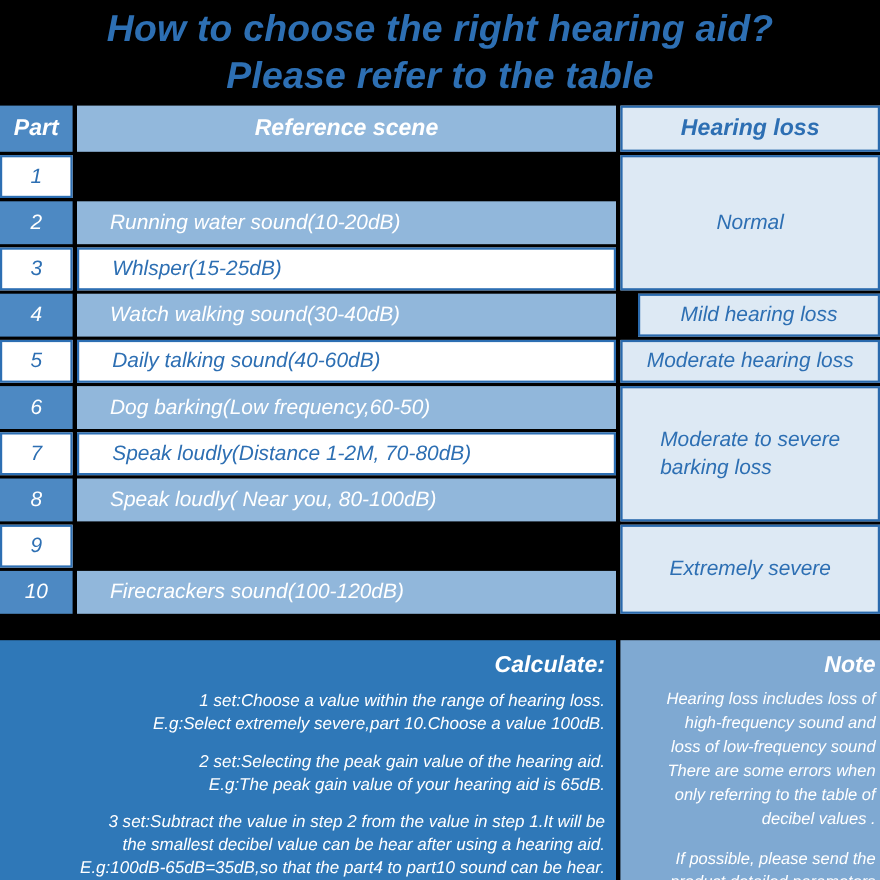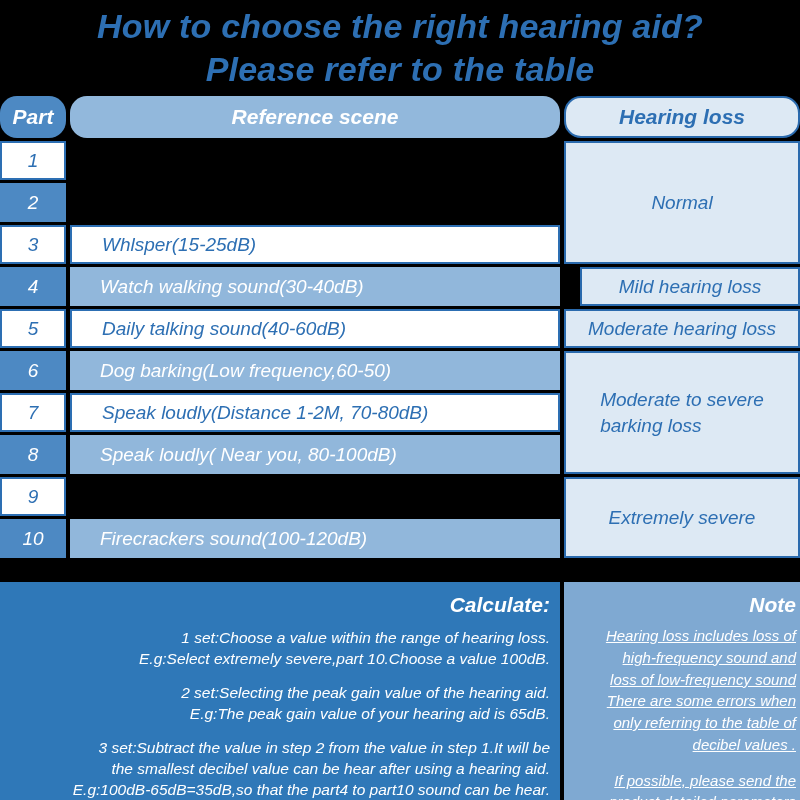--- a/index.html
+++ b/index.html
@@ -15,21 +15,21 @@
   }
   
   .tbl{
     display:grid;
     grid-template-columns:66px 1fr 236px;
     grid-template-rows:42px repeat(10,39px);
     gap:3px 4px;
     height:462px;
   }
   .cell{display:flex;align-items:center;box-sizing:border-box;color:#2d6fb3;}
-  .center{justify-content:center;text-align:right;border-radius:17px;}
+  .center{justify-content:center;text-align:right;}
   .hdr{font-weight:bold;font-size:21px;}
   .hdr-part{background:#4d89c3;color:#fff;}
   .hdr-scene{background:#92b8dc;color:#fff;}
   .hdr-loss{background:#dde9f4;color:#2d6fb3;border:2px solid #2a6aad;}
   .rowlight{background:#fff;border:2px solid #2d6fb3;}
   .partdark{background:#4d89c3;color:#fff;}
   .scenedark{background:#91b7db;color:#fff;}
   .part{justify-content:center;font-size:19px;}
   .scene{padding-left:30px;font-size:19px;}
   .loss{
@@ -49,41 +49,42 @@
   .bottom{
     display:grid;grid-template-columns:560px 1fr;column-gap:4px;
     height:236px;margin-top:24px;text-align:right;
   }
   .calc{background:#2f78b8;color:#fff;padding:9px 10px 0 14px;box-sizing:border-box;}
   .calc-h{font-weight:bold;font-size:21px;margin:2px 0 10px;}
   .step{font-size:15.5px;line-height:1.38;margin-bottom:12px;}
   .step .ln + .ln{padding-left:14px;}
   .note{background:#7fa9d2;color:#fff;padding:9px 4px 0 16px;box-sizing:border-box;}
   .note-h{font-weight:bold;font-size:21px;margin:2px 0 8px;}
-  .note-p{font-size:15px;line-height:1.45;white-space:pre-line;margin:0 0 14px;text-decoration:underline;}
+  .note-p{font-size:15px;line-height:1.45;white-space:pre-line;margin:0 0 14px;}
 </style>
 </head>
 <body>
 
 <div class="page">
 
   <div class="title">
     <div>How to choose the right hearing aid?</div>
     <div>Please refer to the table</div>
   </div>
 
   <div class="tbl">
 
     <div class="cell hdr hdr-part center c1 r1">Part</div>
     <div class="cell hdr hdr-scene center c2 r1">Reference scene</div>
     <div class="cell hdr hdr-loss center c3 r1">Hearing loss</div>
 
     <div class="cell part rowlight c1 r2">1</div>
 
     <div class="cell part partdark c1 r3">2</div>
+    <div class="cell scene scenedark c2 r3">Running water sound(10-20dB)</div>
 
     <div class="cell part rowlight c1 r4">3</div>
     <div class="cell scene rowlight c2 r4">Whlsper(15-25dB)</div>
 
     <div class="cell part partdark c1 r5">4</div>
     <div class="cell scene scenedark c2 r5">Watch walking sound(30-40dB)</div>
 
     <div class="cell part rowlight c1 r6">5</div>
     <div class="cell scene rowlight c2 r6">Daily talking sound(40-60dB)</div>
 

